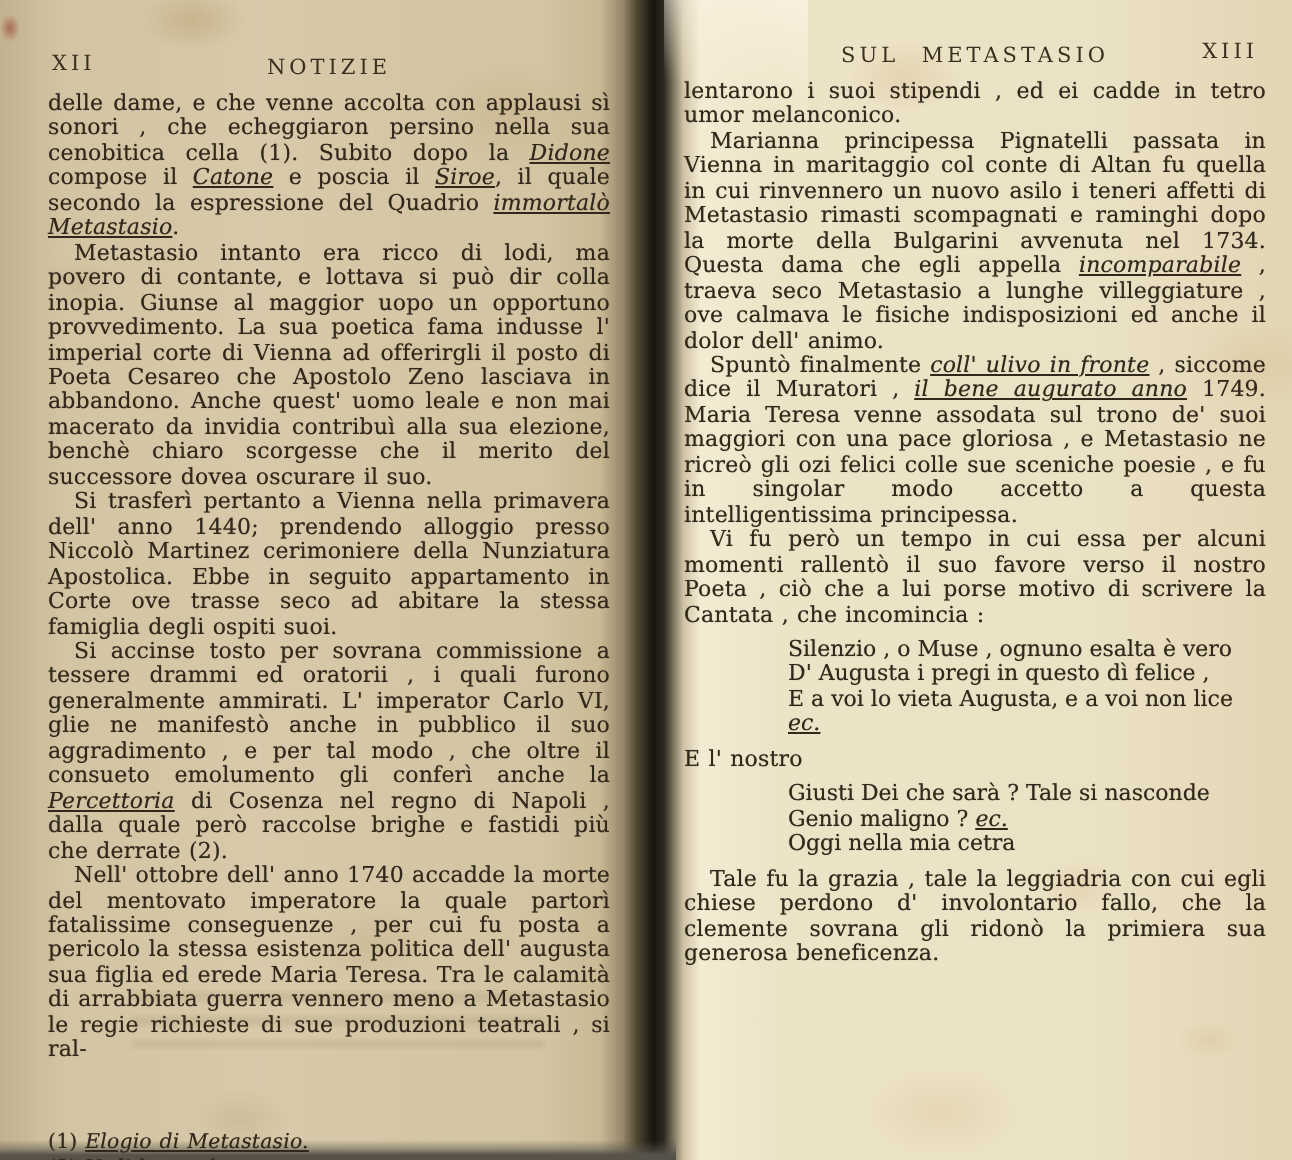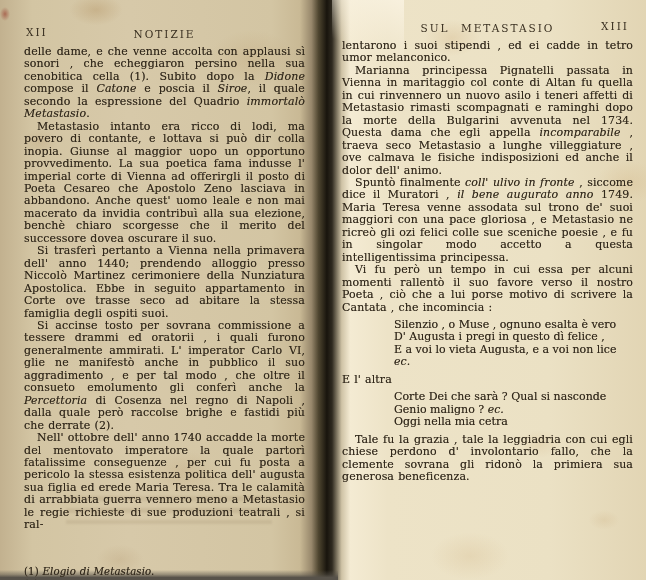--- a/index.html
+++ b/index.html
@@ -64,21 +64,21 @@
   .phead .rtitle{position:absolute;left:0;right:0;top:2px;text-align:center;word-spacing:6px;}
   .textcol p{
     margin:0;text-indent:13px;text-align:justify;
     font-size:11px;line-height:12.45px;word-spacing:.5px;letter-spacing:.1px;
     text-shadow:0 0 .4px rgba(49,40,27,.55);
   }
   .textcol p.ni{text-indent:0;}
   .verse{margin:5px 0 5px 52px;font-size:11px;line-height:12.45px;text-shadow:0 0 .4px rgba(49,40,27,.55);}
   .footnotes{margin-top:33px;}
   .footnotes p{text-indent:0;text-align:left;font-size:10.2px;line-height:13.5px;}
-  .it{font-style:italic;}
+  .it{font-style:italic;text-decoration:underline;}
 </style>
 </head>
 <body>
 
 <div class="scan">
   <div class="stains"></div>
   <div class="corner-fold"></div>
   <div class="red-mark"></div>
   <div class="ghost-text"></div>
   <div class="bottom-edge"></div>
@@ -109,22 +109,22 @@
     <div class="textcol">
         <p class="ni"><span>lentarono i suoi stipendi , ed ei cadde in tetro umor melanconico.</span></p>
         <p><span>Marianna principessa Pignatelli passata in Vienna in maritaggio col conte di Altan fu quella in cui rinvennero un nuovo asilo i teneri affetti di Metastasio rimasti scompagnati e raminghi dopo la morte della Bulgarini avvenuta nel 1734. Questa dama che egli appella </span><span class="it">incomparabile</span><span> , traeva seco Metastasio a lunghe villeggiature , ove calmava le fisiche indisposizioni ed anche il dolor dell' animo.</span></p>
         <p><span>Spuntò finalmente </span><span class="it">coll' ulivo in fronte</span><span> , siccome dice il Muratori , </span><span class="it">il bene augurato anno</span><span> 1749. Maria Teresa venne assodata sul trono de' suoi maggiori con una pace gloriosa , e Metastasio ne ricreò gli ozi felici colle sue sceniche poesie , e fu in singolar modo accetto a questa intelligentissima principessa.</span></p>
         <p><span>Vi fu però un tempo in cui essa per alcuni momenti rallentò il suo favore verso il nostro Poeta , ciò che a lui porse motivo di scrivere la Cantata , che incomincia :</span></p>
         <div class="verse">
           <div><span>Silenzio , o Muse , ognuno esalta è vero</span></div>
           <div><span>D' Augusta i pregi in questo dì felice ,</span></div>
           <div><span>E a voi lo vieta Augusta, e a voi non lice </span><span class="it">ec.</span></div>
         </div>
-        <p class="ni"><span>E l' altra</span></p>
+        <p class="ni"><span>E l' nostro</span></p>
         <div class="verse">
-          <div><span>Corte Dei che sarà ? Qual si nasconde</span></div>
+          <div><span>Giusti Dei che sarà ? Tale si nasconde</span></div>
           <div><span>Genio maligno ? </span><span class="it">ec.</span></div>
           <div><span>Oggi nella mia cetra</span></div>
         </div>
         <p><span>Tale fu la grazia , tale la leggiadria con cui egli chiese perdono d' involontario fallo, che la clemente sovrana gli ridonò la primiera sua generosa beneficenza.</span></p>
       </div>
   </div>
 </div>
 
 </body></html>

